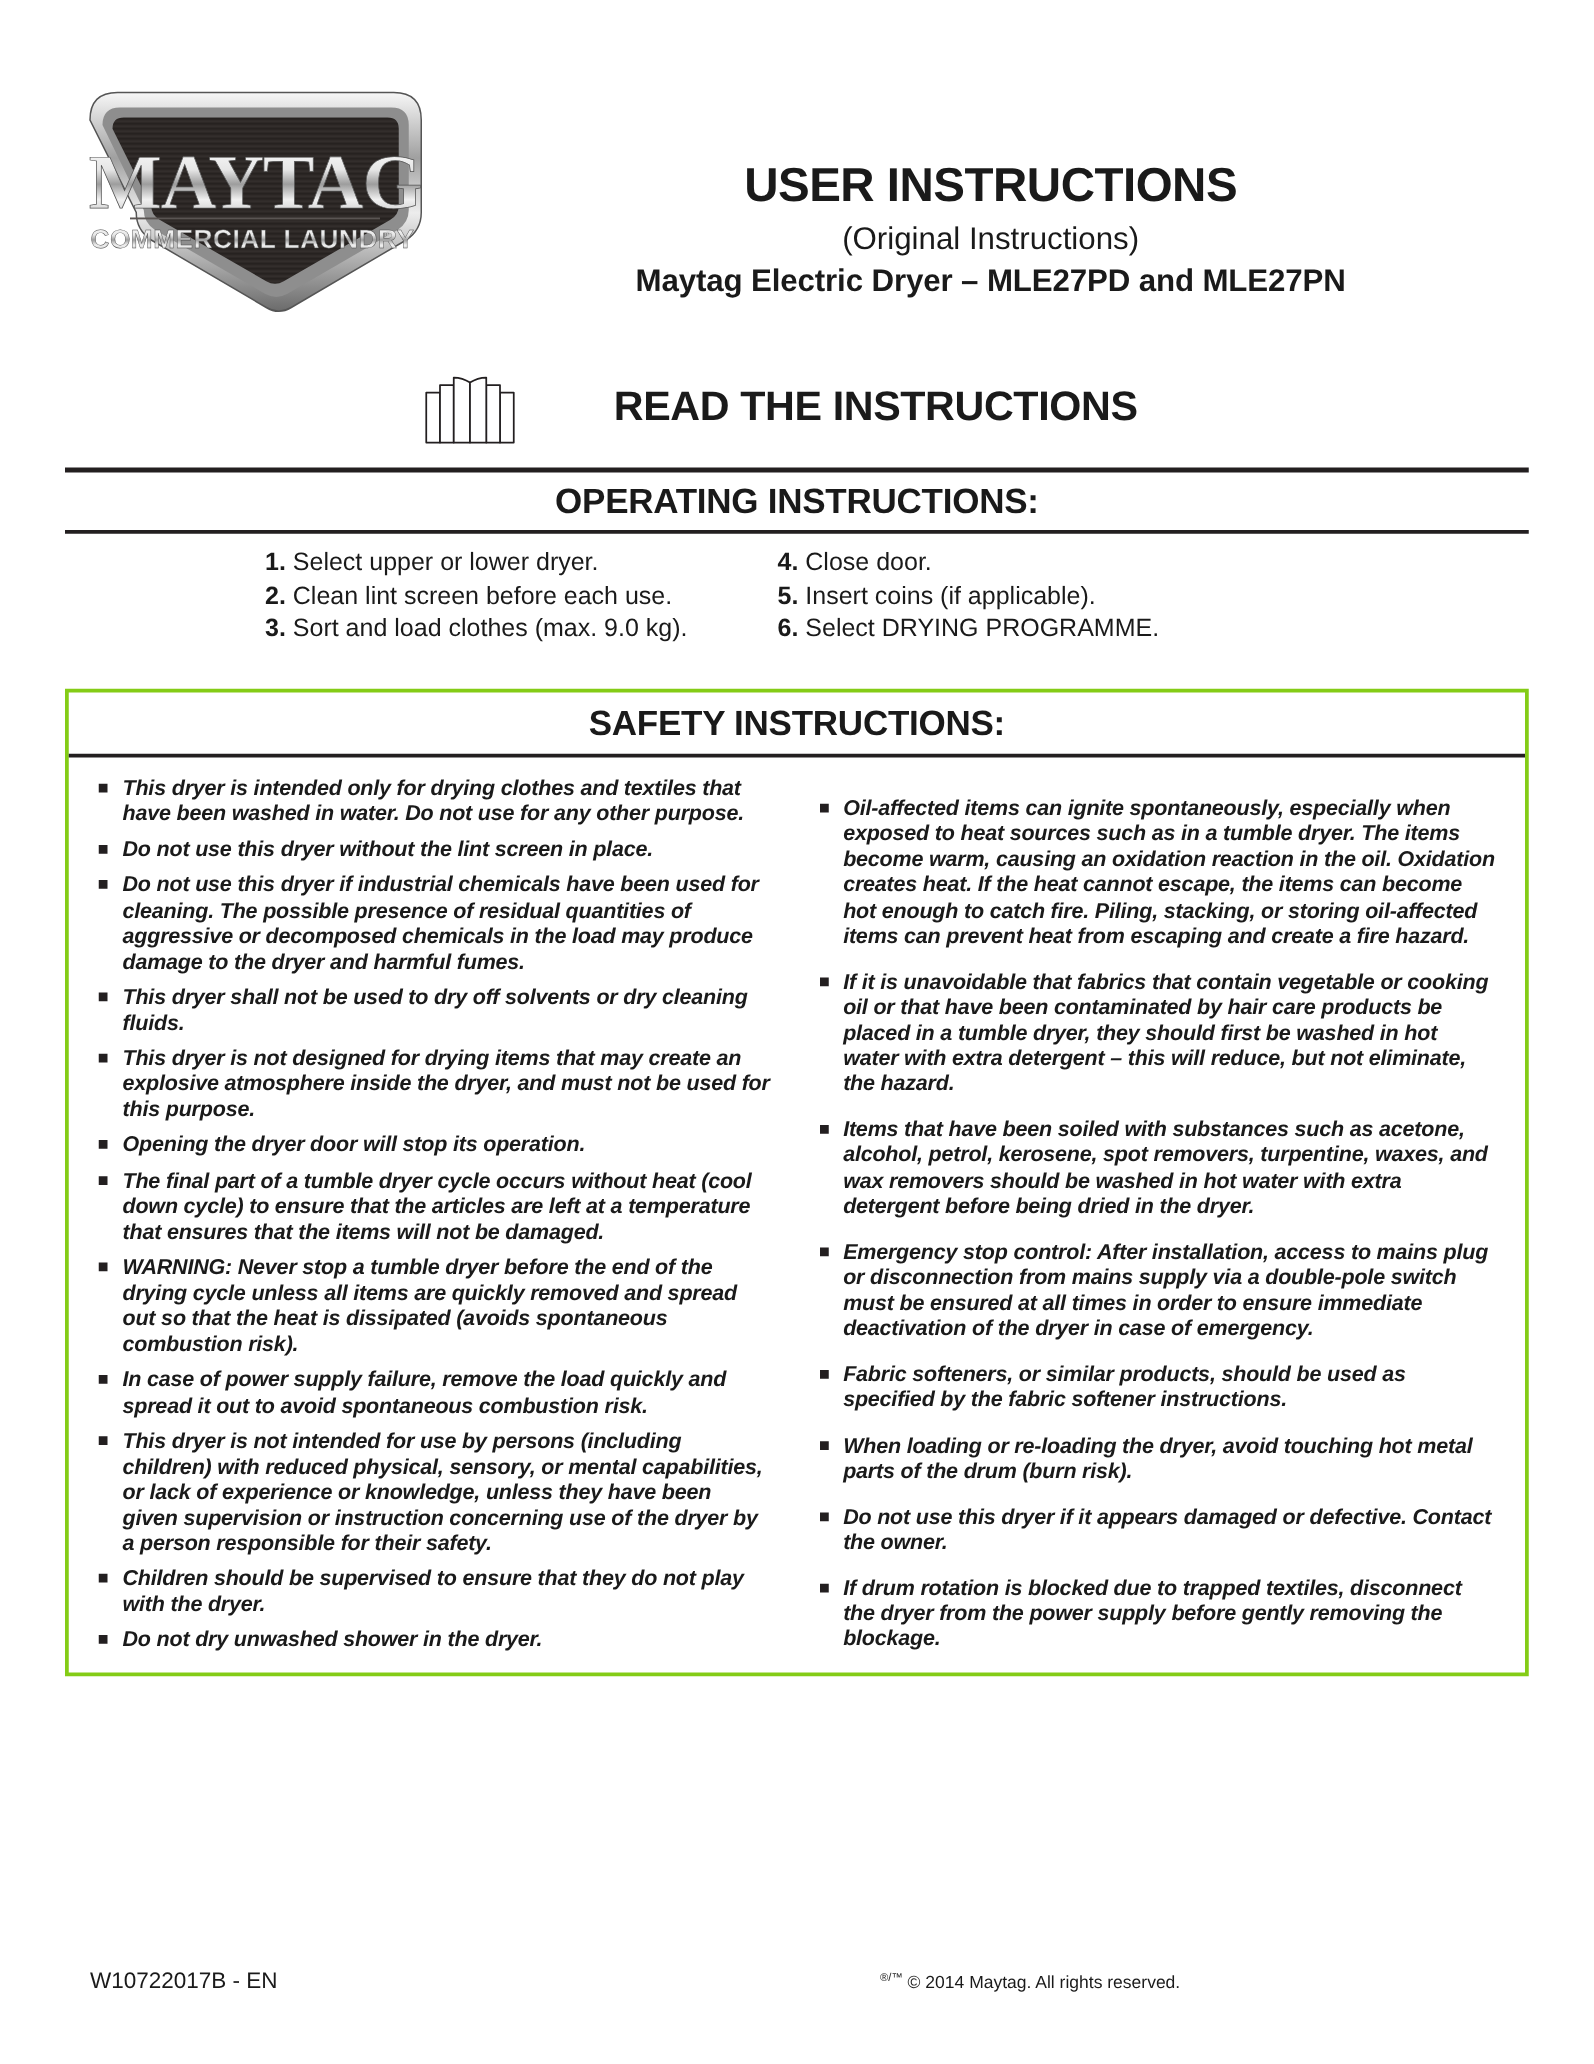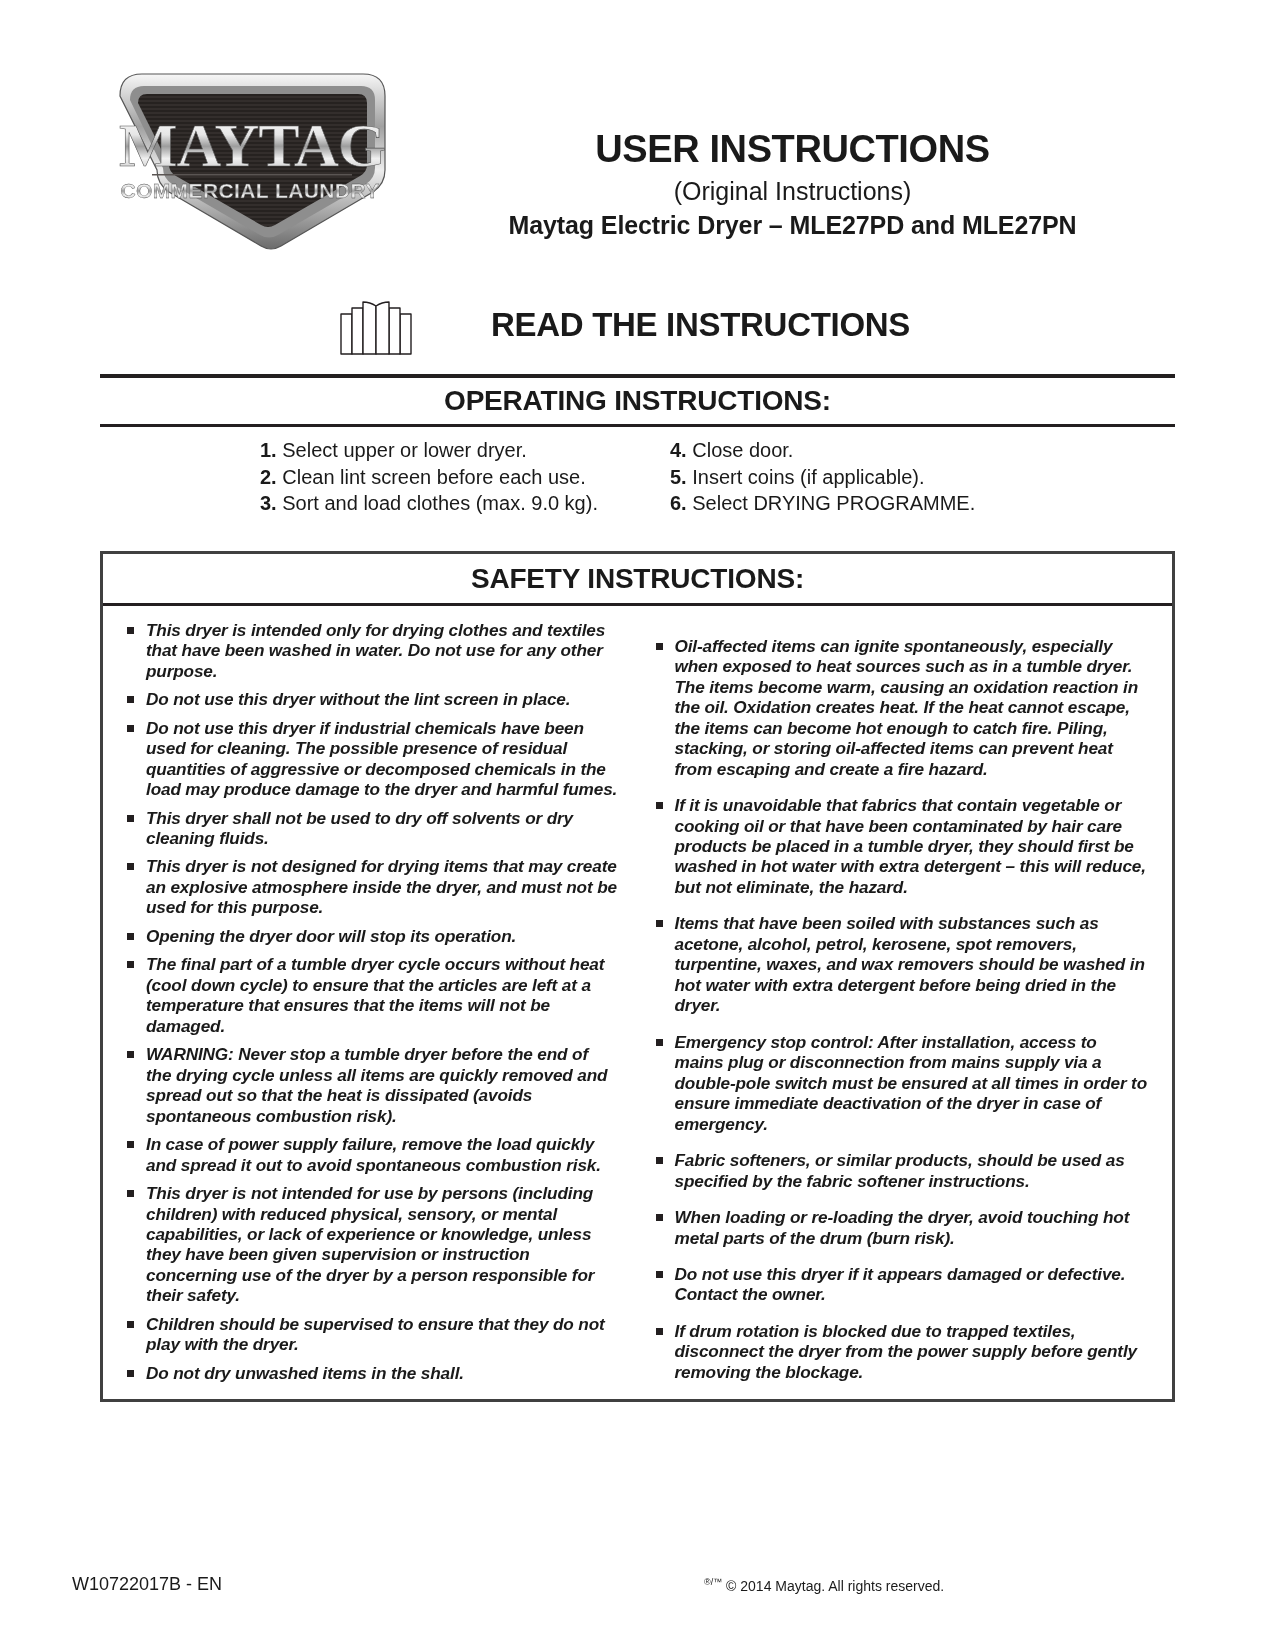--- a/index.html
+++ b/index.html
@@ -13,21 +13,21 @@
     font-family: "Liberation Sans", sans-serif;
     color: #1a1a1a;
     position: relative;
     overflow: hidden;
   }
   .page {
     position: relative;
     width: 1275px;
     height: 1651px;
     box-sizing: border-box;
-    padding: 0 100px;
+    padding: 0 52px;
   }
 
   
   .header {
     display: flex;
     align-items: flex-start;
     padding-top: 58px;
     height: 210px;
   }
   .logo-wrap {
@@ -115,21 +115,21 @@
     font-size: 20px;
     line-height: 1.33;
   }
   .op-col.left { flex: 0 0 390px; }
   .op-col.right { flex: 1; padding-left: 20px;}
   .op-item { white-space: nowrap; }
   .op-num { font-weight: bold; }
 
   
   .safety-box {
-    border: 3px solid #404040;
+    border: 3px solid #84cc16;
     margin-top: 28px;
   }
   .safety-heading {
     text-align: center;
     font-size: 28px;
     font-weight: bold;
     letter-spacing: -0.2px;
     padding: 9px 0 8px 0;
     border-bottom: 3px solid #231f20;
   }
@@ -320,21 +320,21 @@
           <li><span>Do not use this dryer without the lint screen in place.</span></li>
           <li><span>Do not use this dryer if industrial chemicals have been used for cleaning. The possible presence of residual quantities of aggressive or decomposed chemicals in the load may produce damage to the dryer and harmful fumes.</span></li>
           <li><span>This dryer shall not be used to dry off solvents or dry cleaning fluids.</span></li>
           <li><span>This dryer is not designed for drying items that may create an explosive atmosphere inside the dryer, and must not be used for this purpose.</span></li>
           <li><span>Opening the dryer door will stop its operation.</span></li>
           <li><span>The final part of a tumble dryer cycle occurs without heat (cool down cycle) to ensure that the articles are left at a temperature that ensures that the items will not be damaged.</span></li>
           <li><span><strong>WARNING:</strong> Never stop a tumble dryer before the end of the drying cycle unless all items are quickly removed and spread out so that the heat is dissipated (avoids spontaneous combustion risk).</span></li>
           <li><span>In case of power supply failure, remove the load quickly and spread it out to avoid spontaneous combustion risk.</span></li>
           <li><span>This dryer is not intended for use by persons (including children) with reduced physical, sensory, or mental capabilities, or lack of experience or knowledge, unless they have been given supervision or instruction concerning use of the dryer by a person responsible for their safety.</span></li>
           <li><span>Children should be supervised to ensure that they do not play with the dryer.</span></li>
-          <li><span>Do not dry unwashed items in the shall.</span></li>
+          <li><span>Do not dry unwashed shower in the dryer.</span></li>
         </ul>
       </div>
       <div class="safety-col right col-right">
         <ul class="bullets">
           <li><span>Oil-affected items can ignite spontaneously, especially when exposed to heat sources such as in a tumble dryer. The items become warm, causing an oxidation reaction in the oil. Oxidation creates heat. If the heat cannot escape, the items can become hot enough to catch fire. Piling, stacking, or storing oil-affected items can prevent heat from escaping and create a fire hazard.</span></li>
           <li><span>If it is unavoidable that fabrics that contain vegetable or cooking oil or that have been contaminated by hair care products be placed in a tumble dryer, they should first be washed in hot water with extra detergent – this will reduce, but not eliminate, the hazard.</span></li>
           <li><span>Items that have been soiled with substances such as acetone, alcohol, petrol, kerosene, spot removers, turpentine, waxes, and wax removers should be washed in hot water with extra detergent before being dried in the dryer.</span></li>
           <li><span>Emergency stop control: After installation, access to mains plug or disconnection from mains supply via a double-pole switch must be ensured at all times in order to ensure immediate deactivation of the dryer in case of emergency.</span></li>
           <li><span>Fabric softeners, or similar products, should be used as specified by the fabric softener instructions.</span></li>
           <li><span>When loading or re-loading the dryer, avoid touching hot metal parts of the drum (burn risk).</span></li>

